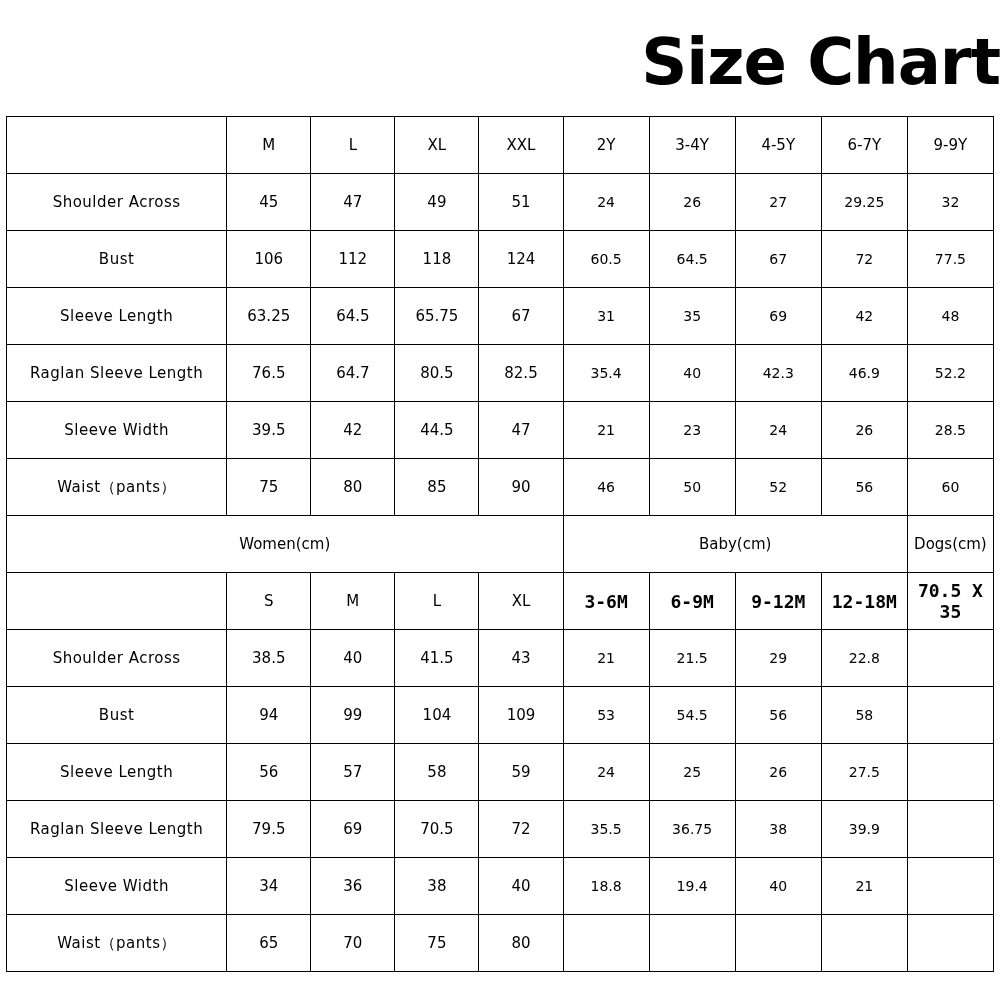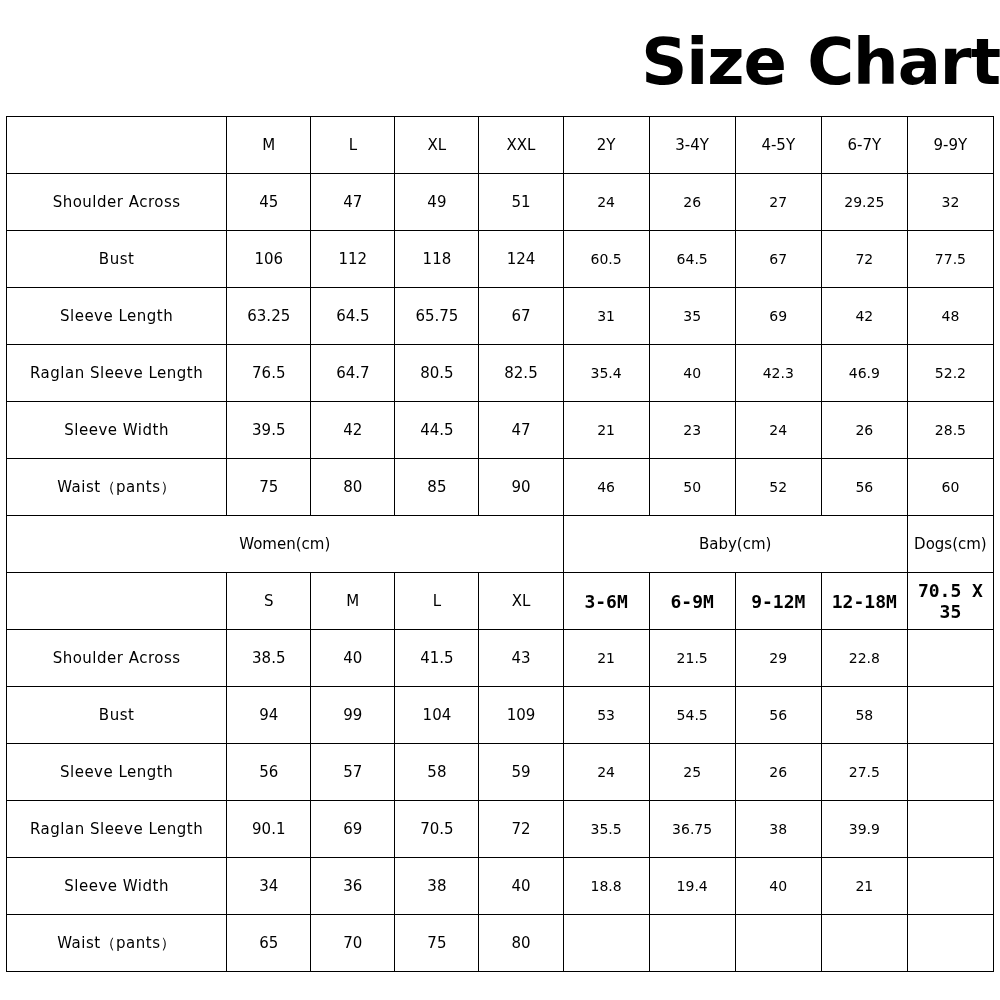--- a/index.html
+++ b/index.html
@@ -239,21 +239,21 @@
         <td class="val">58</td>
         <td class="val">59</td>
         <td class="val small">24</td>
         <td class="val small">25</td>
         <td class="val small">26</td>
         <td class="val small">27.5</td>
         <td class="blank"></td>
       </tr>
       <tr>
         <td class="row-label">Raglan Sleeve Length</td>
-        <td class="val">90.1</td>
+        <td class="val">79.5</td>
         <td class="val">69</td>
         <td class="val">70.5</td>
         <td class="val">72</td>
         <td class="val small">35.5</td>
         <td class="val small">36.75</td>
         <td class="val small">38</td>
         <td class="val small">39.9</td>
         <td class="blank"></td>
       </tr>
       <tr>

